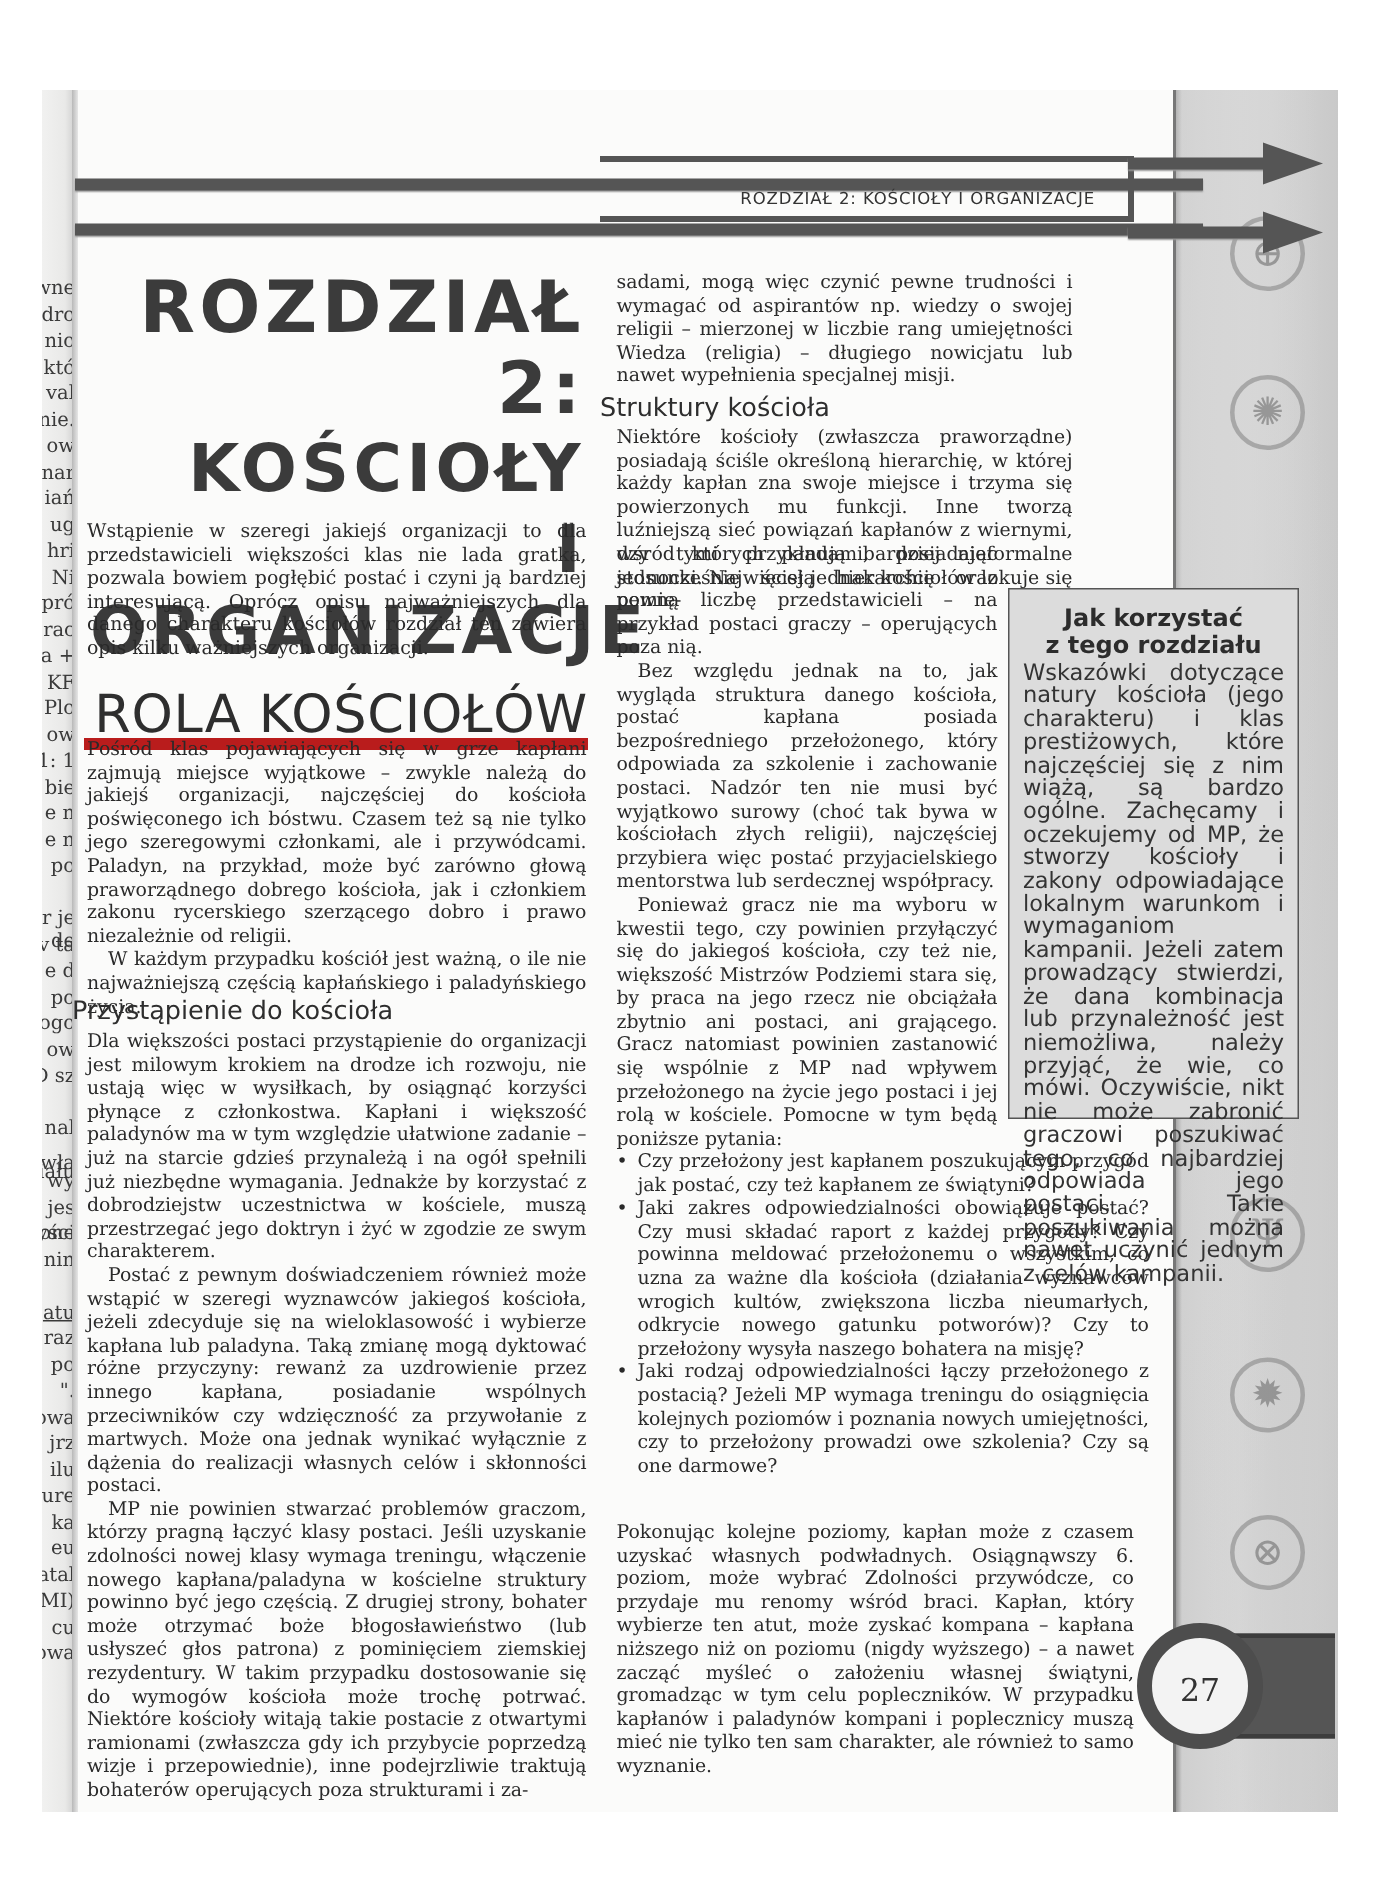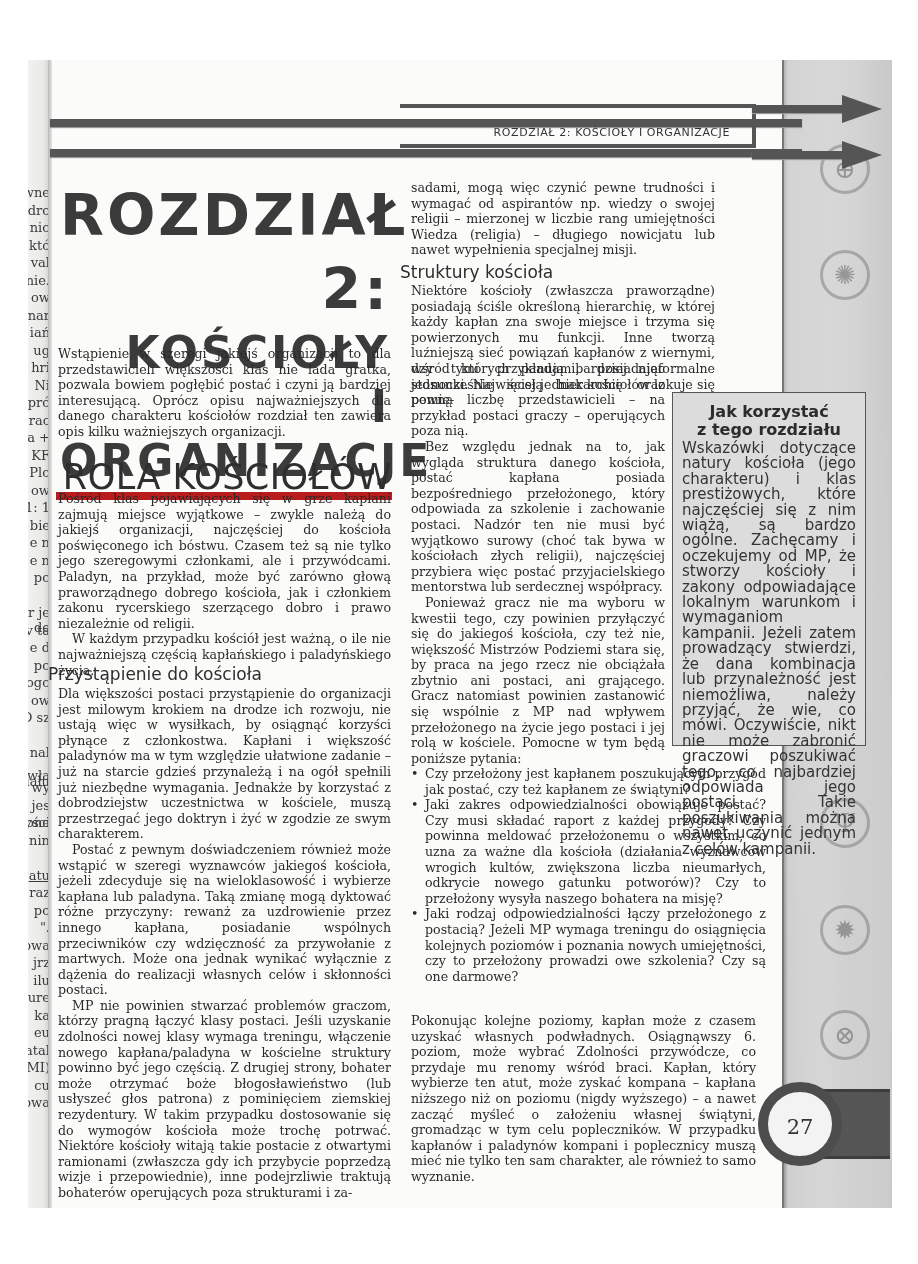--- a/index.html
+++ b/index.html
@@ -58,21 +58,21 @@
   .running-head {
     position: absolute; left: 430px; top: 126px; width: 300px; text-align: right;
     font-family: "DejaVu Sans", sans-serif; font-size: 11px; letter-spacing: 0.6px; color: #333;
   }
   
   .title {
     position: absolute; left: 60px; top: 178px; width: 330px; text-align: right;
     font-family: "DejaVu Sans", sans-serif; font-weight: bold; color: #3b3b3b;
     letter-spacing: 3px;
   }
-  .title .l1 { font-size: 57px; line-height: 74px; display: block; }
+  .title .l1 { font-size: 48px; line-height: 54px; display: block; }
   .title .l2 { font-size: 44px; line-height: 54px; display: block; }
   .title .l3 { font-size: 44px; line-height: 54px; display: block; }
   .col { position: absolute; font-size: 12.6px; line-height: 15.6px; text-align: justify; }
   .col p { margin: 0; text-indent: 0; }
   .col p.ind { text-indent: 14px; }
   .h-rola {
     position: absolute; left: 56px; top: 462px; width: 336px; text-align: right;
     font-family: "DejaVu Sans", sans-serif; font-size: 35px; color: #2e2e2e;
     border-bottom: 8px solid #b91c1c; line-height: 30px; letter-spacing: 0.5px;
   }

